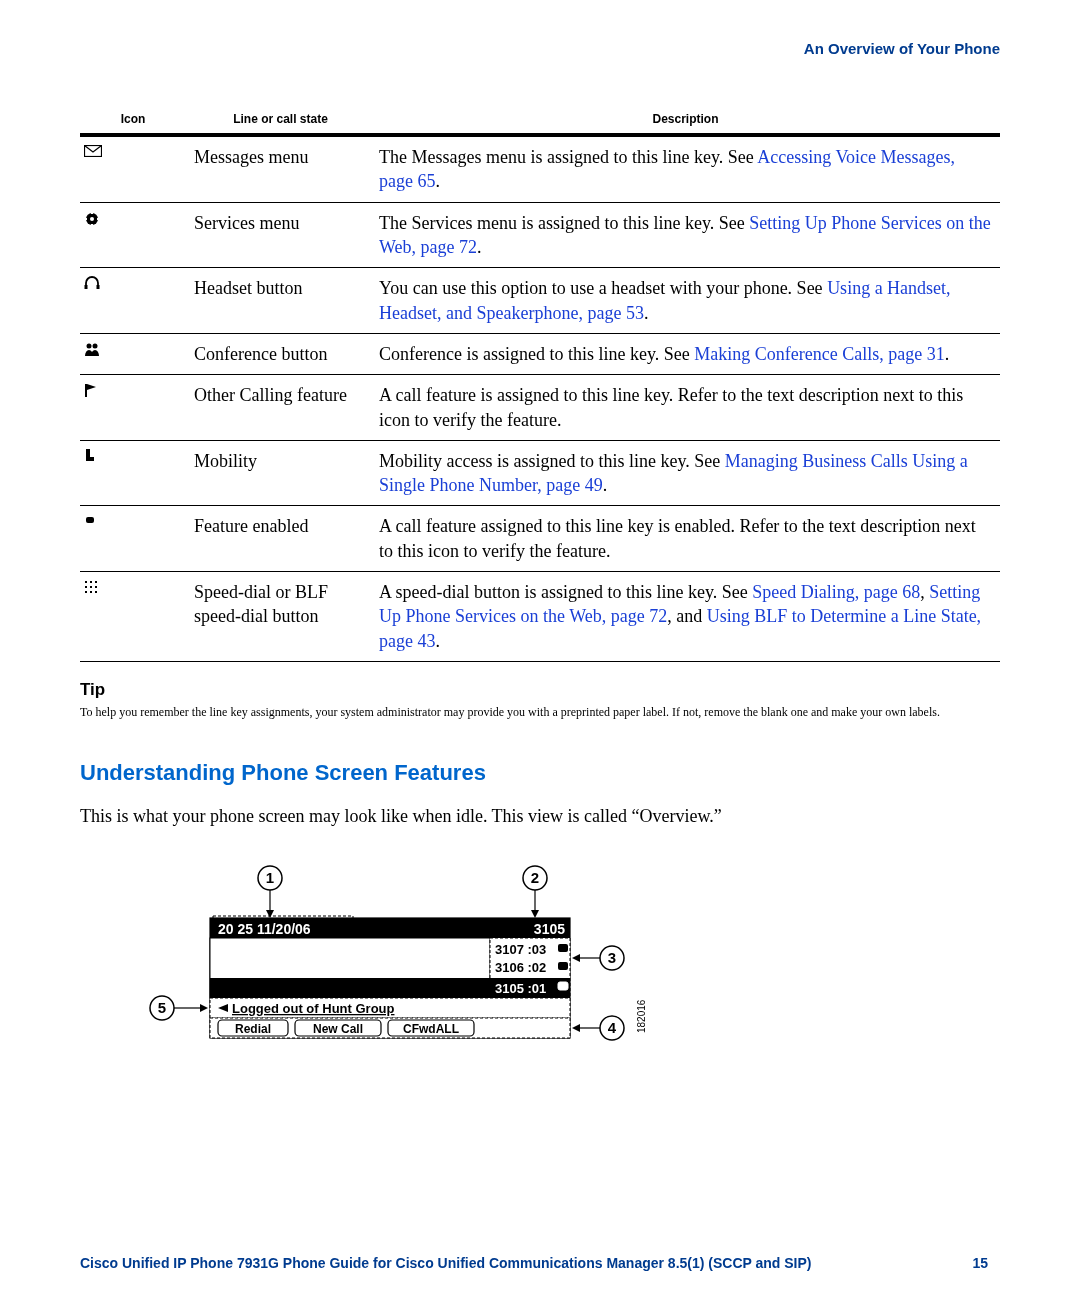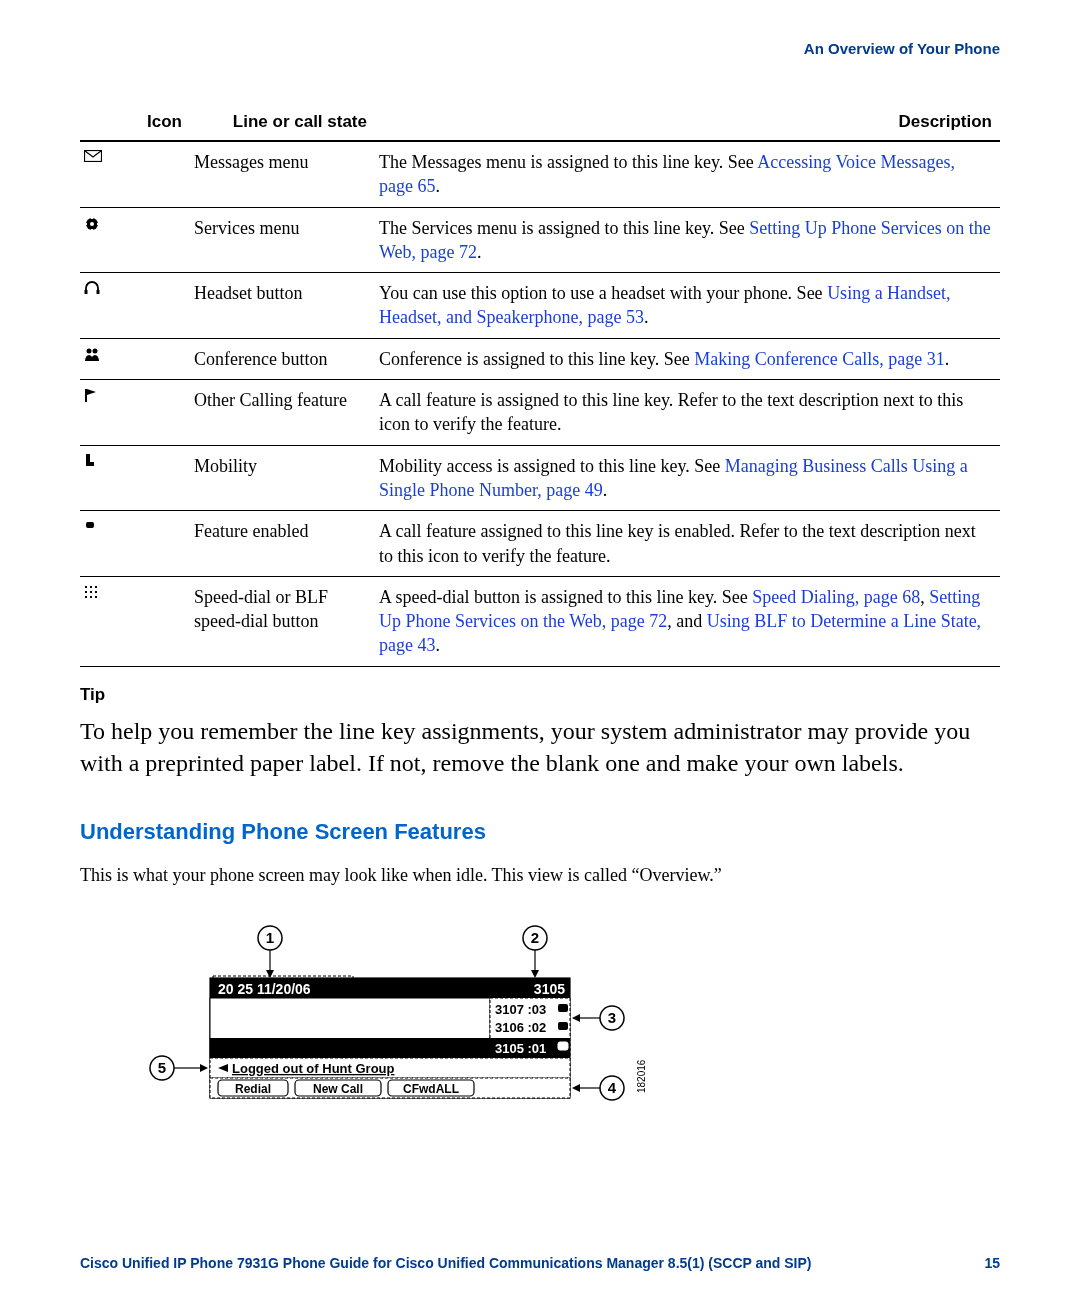--- a/index.html
+++ b/index.html
@@ -24,68 +24,68 @@
     font-size: 15px;
     margin-bottom: 50px;
   }
   table.icon-table {
     width: 100%;
     border-collapse: collapse;
     font-size: 18px;
     line-height: 1.35;
   }
   table.icon-table th {
-    text-align: right;
-    font-family: Arial, Helvetica, sans-serif;
-    font-weight: bold;
-    font-size: 17px;
-    border-bottom: 2px solid #000000;
+    text-align: center;
+    font-family: Arial, Helvetica, sans-serif;
+    font-weight: bold;
+    font-size: 12px;
+    border-bottom: 4px solid #000000;
     padding: 4px 8px 6px 4px;
     vertical-align: bottom;
   }
   table.icon-table td {
     border-bottom: 1px solid #000;
     padding: 8px 8px 8px 4px;
     vertical-align: top;
     margin-left: 10px;
   }
   table.icon-table th.col-icon { width: 110px; }
   table.icon-table th.col-state { width: 185px; }
   .icon-cell svg { display: block; }
   a.xref { color: #1a3fd6; text-decoration: none; }
   .tip-head {
     font-family: Arial, Helvetica, sans-serif;
     font-weight: bold;
     font-size: 17px;
     margin-top: 18px;
-    margin-bottom: 10px;
+    margin-bottom: 4px;
   }
   .tip-body {
-    font-size: 24px;
+    font-size: 12px;
     line-height: 1.35;
   }
   h1.section {
     font-family: Arial, Helvetica, sans-serif;
     color: #0066cc;
     font-weight: bold;
     font-size: 22px;
     margin: 40px 0 18px 0;
   }
   .para {
     font-size: 18px;
     line-height: 1.35;
   }
   .figure {
     margin: 30px 0 0 60px;
   }
   .footer {
     position: absolute;
     bottom: 40px;
     left: 80px;
-    right: 80px;
+    right: 92px;
     display: flex;
     justify-content: space-between;
     font-family: Arial, Helvetica, sans-serif;
     font-weight: bold;
     color: #003b8f;
     font-size: 14px;
   }
 </style>
 </head>
 <body>

